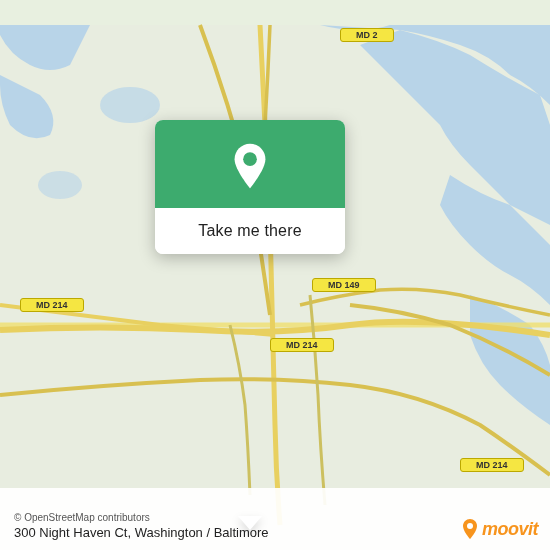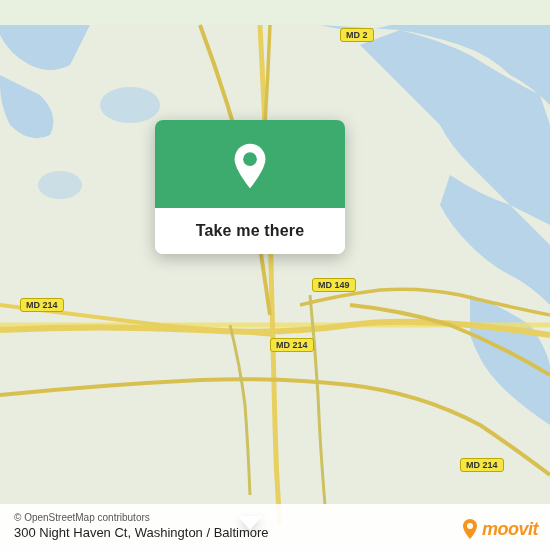--- a/index.html
+++ b/index.html
@@ -55,21 +55,21 @@
       width: 48px;
       height: 48px;
     }
 
     #popup-button {
       width: 100%;
       background: white;
       border: none;
       padding: 14px 0;
       font-size: 16px;
-      font-weight: 700;
+      font-weight: 400;
       color: #222;
       cursor: pointer;
       text-align: center;
       letter-spacing: 0.01em;
     }
 
     
     #popup-tail {
       position: absolute;
       top: 120px;
@@ -84,21 +84,21 @@
       filter: drop-shadow(0 4px 4px rgba(0,0,0,0.15));
     }
 
     
     #bottom-bar {
       position: absolute;
       bottom: 0;
       left: 0;
       width: 100%;
       background: rgba(255,255,255,0.92);
-      padding: 8px 14px 10px 14px;
+      padding: 24px 14px 10px 14px;
       display: flex;
       flex-direction: column;
       gap: 2px;
     }
 
     #copyright-line {
       font-size: 10px;
       color: #555;
     }
 
@@ -129,21 +129,21 @@
       font-style: italic;
       letter-spacing: -0.5px;
     }
 
     
     .road-badge {
       position: absolute;
       background: #f5e642;
       border: 1.5px solid #bba800;
       border-radius: 3px;
-      padding: 1px 5px;
+      padding: 1px 15px;
       font-size: 9px;
       font-weight: bold;
       color: #333;
       white-space: nowrap;
     }
   </style>
 </head>
 <body>
 
 <div id="map-container">

